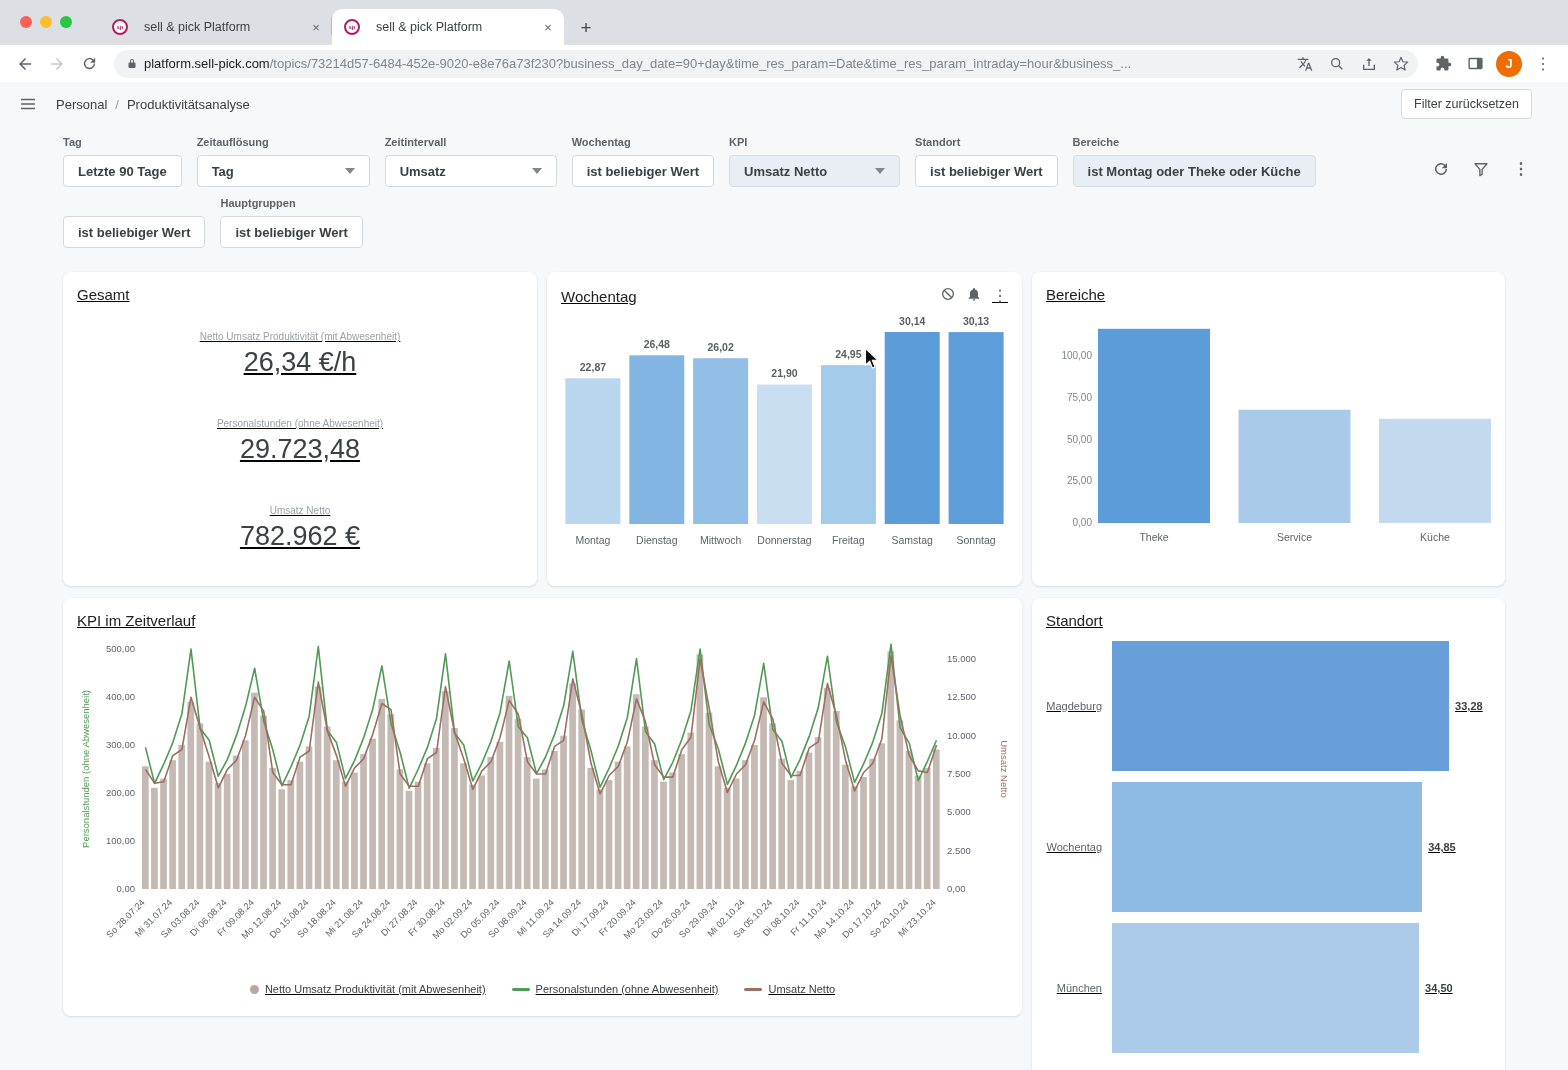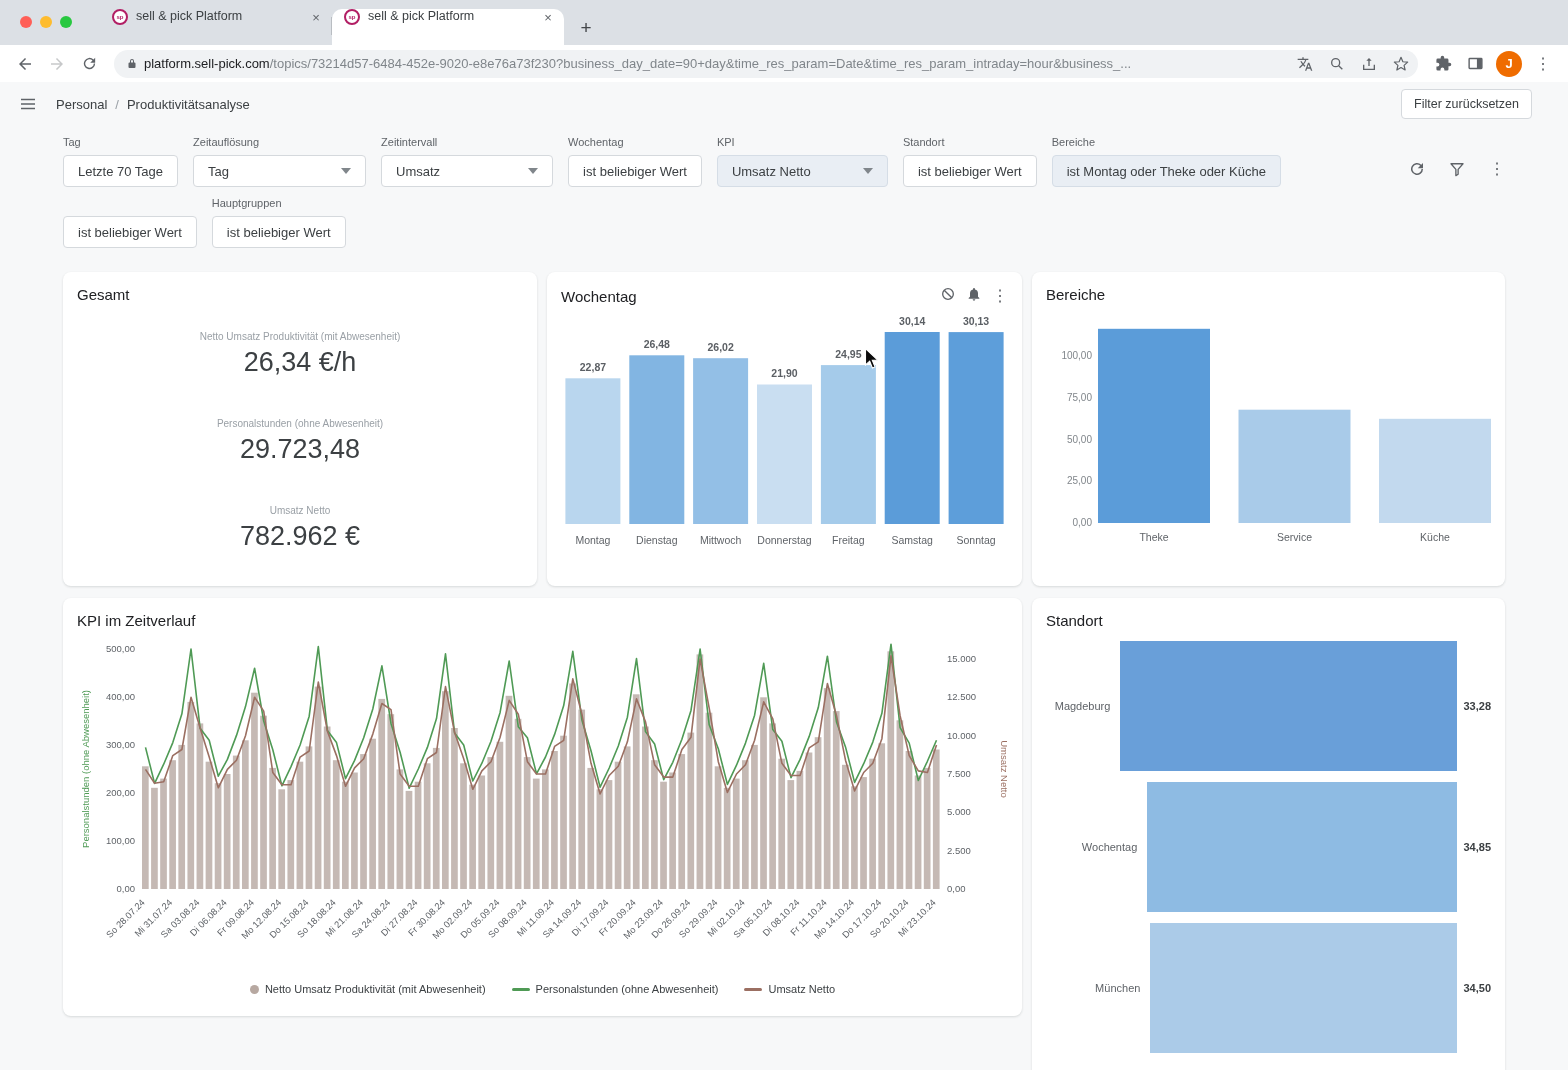--- a/index.html
+++ b/index.html
@@ -5,21 +5,21 @@
 *{box-sizing:border-box;margin:0;padding:0;}
 html,body{width:1568px;height:1070px;}
 body{font-family:"Liberation Sans",sans-serif;background:#fff;position:relative;overflow:hidden;}
 svg text{font-family:"Liberation Sans",sans-serif;}
 
 
 .tabstrip{height:45px;background:#dce0e5;display:flex;align-items:flex-end;padding-left:100px;position:relative;}
 .traffic{position:absolute;left:20px;top:16px;display:flex;gap:8px;}
 .tl{width:12px;height:12px;border-radius:50%;display:block;}
 .tl.red{background:#ff5f57}.tl.yellow{background:#febc2e}.tl.green{background:#28c840}
-.tab{width:232px;height:36px;display:flex;gap:8px;padding:0 8px 0 12px;font-size:12.5px;color:#3c4043;border-radius:10px 10px 0 0;position:relative;}
+.tab{width:232px;height:36px;display:flex;align-items:center;gap:16px;padding:0 8px 0 12px;font-size:12.5px;color:#3c4043;border-radius:10px 10px 0 0;position:relative;}
 .tab.inactive::after{content:"";position:absolute;right:0;top:8px;height:18px;width:1px;background:#b9bdc2;}
 .tab.active{background:#fff;}
 .tab-title{flex:1;white-space:nowrap;overflow:hidden;text-overflow:ellipsis;}
 .tab-close{width:16px;height:16px;border-radius:50%;display:flex;align-items:center;justify-content:center;font-size:13px;color:#5f6368;flex:none;}
 .favicon{width:16px;height:16px;border-radius:50%;background:#fff;border:2px solid #b21e64;color:#b21e64;font-size:6px;font-weight:bold;display:flex;align-items:center;justify-content:center;flex:none;}
 .newtab{width:28px;height:28px;margin:0 0 4px 8px;border:none;background:transparent;font-size:19px;color:#44474a;border-radius:50%;line-height:1;}
 
 .toolbar{height:37px;background:#fff;display:flex;align-items:center;padding:0 10px;gap:2px;}
 .navbtn{width:30px;height:30px;display:flex;align-items:center;justify-content:center;border-radius:50%;flex:none;}
 .navbtn.disabled svg{opacity:.35;}
@@ -32,32 +32,32 @@
 .kebab-glyph{font-size:16px;color:#5f6368;line-height:1;}
 
 
 .page{height:988px;background:#f7f8f9;overflow:hidden;}
 .page-header{height:44px;display:flex;align-items:center;padding:0 16px;}
 .hamburger{width:24px;height:24px;display:flex;align-items:center;justify-content:center;margin-right:16px;}
 .breadcrumb{font-size:13px;color:#3c4043;display:flex;gap:8px;align-items:center;}
 .breadcrumb .sep{color:#9aa0a6;}
 .reset-btn{margin-left:auto;margin-right:20px;background:#fff;border:1px solid #d5d9dd;border-radius:4px;padding:7px 12px;font-size:12.5px;color:#3c4043;font-family:inherit;}
 
-.filters{padding:10px 60px 0 63px;}
+.filters{padding:10px 36px 0 63px;font-weight:bold;}
 .frow{display:flex;align-items:flex-end;}
 .frow2{display:flex;margin-top:10px;align-items:flex-end;}
 .fgroup{margin-right:15px;}
 .flabel{font-size:11px;color:#5f6368;margin-bottom:6px;min-height:13px;}
 .chip{height:32px;display:flex;align-items:center;justify-content:space-between;gap:10px;background:#fff;border:1px solid #d5d9dd;border-radius:4px;padding:0 14px;font-size:13px;color:#3c4043;white-space:nowrap;}
 .chip.tinted{background:#e9eef4;border-color:#d5dde6;}
 .chip.dd{min-width:172px;}
 .ficons{margin-left:auto;display:flex;gap:18px;align-items:center;padding-bottom:7px;}
 .ficon{width:22px;height:22px;display:flex;align-items:center;justify-content:center;}
 
-.row{display:flex;gap:10px;margin:0 63px;}
+.row{display:flex;gap:10px;margin:0 63px;text-decoration:underline;}
 .row1{margin-top:24px;}
 .row1 .card{height:314px;}
 .row2{margin-top:12px;align-items:flex-start;}
 .card{background:#fff;border-radius:8px;box-shadow:0 1px 2px rgba(60,64,67,.10),0 1px 3px rgba(60,64,67,.07);padding:14px;flex:none;}
 .card-title{font-size:15px;font-weight:normal;color:#202124;}
 .card-head{display:flex;align-items:center;}
 .card-icons{margin-left:auto;display:flex;gap:10px;align-items:center;}
 
 .card-gesamt{width:474px;}
 .card-wochentag{width:475px;}
@@ -69,21 +69,21 @@
 .metric{text-align:center;margin-bottom:40px;}
 .metric-label{font-size:10px;color:#9aa0a6;}
 .metric-value{font-size:27px;color:#3c4043;margin-top:5px;}
 
 .chart-box{margin-top:8px;}
 .legend{display:flex;justify-content:center;gap:26px;margin-top:2px;font-size:11px;color:#3c4043;align-items:center;}
 .lg-item{display:flex;align-items:center;}
 .lg-dot{width:9px;height:9px;border-radius:50%;display:inline-block;margin-right:6px;}
 .lg-line{width:18px;height:3px;display:inline-block;margin-right:6px;border-radius:2px;}
 
-.st-rows{margin-top:12px;display:flex;flex-direction:column;gap:11px;align-items:flex-end;}
+.st-rows{margin-top:12px;display:flex;flex-direction:column;gap:11px;}
 .st-row{display:flex;align-items:center;}
 .st-label{width:66px;text-align:right;padding-right:10px;font-size:11px;color:#5f6368;flex:none;}
 .st-bar{height:130px;flex:none;}
 .st-val{font-size:11px;font-weight:bold;color:#3c4043;margin-left:6px;}
 
 .cursor{position:absolute;left:864px;top:348px;z-index:50;pointer-events:none;}
 </style>
 </head>
 <body>
 
@@ -180,21 +180,21 @@
       <span>Produktivitätsanalyse</span>
     </nav>
     <button class="reset-btn">Filter zurücksetzen</button>
   </div>
 
   <div class="filters">
     <div class="frow">
       <div class="fgroup">
         <div class="flabel">Tag</div>
         <div class="chip">
-            <span>Letzte 70 Tage</span>
+            <span>Letzte 90 Tage</span>
           </div>
       </div>
       <div class="fgroup">
         <div class="flabel">Zeitauflösung</div>
         <div class="chip dd" style="min-width:173px">
           <span>Tag</span>
           <svg width="10" height="6" viewBox="0 0 10 6">
               <path d="M0 0l5 6 5-6z" fill="#80868b"></path>
             </svg>
         </div>

